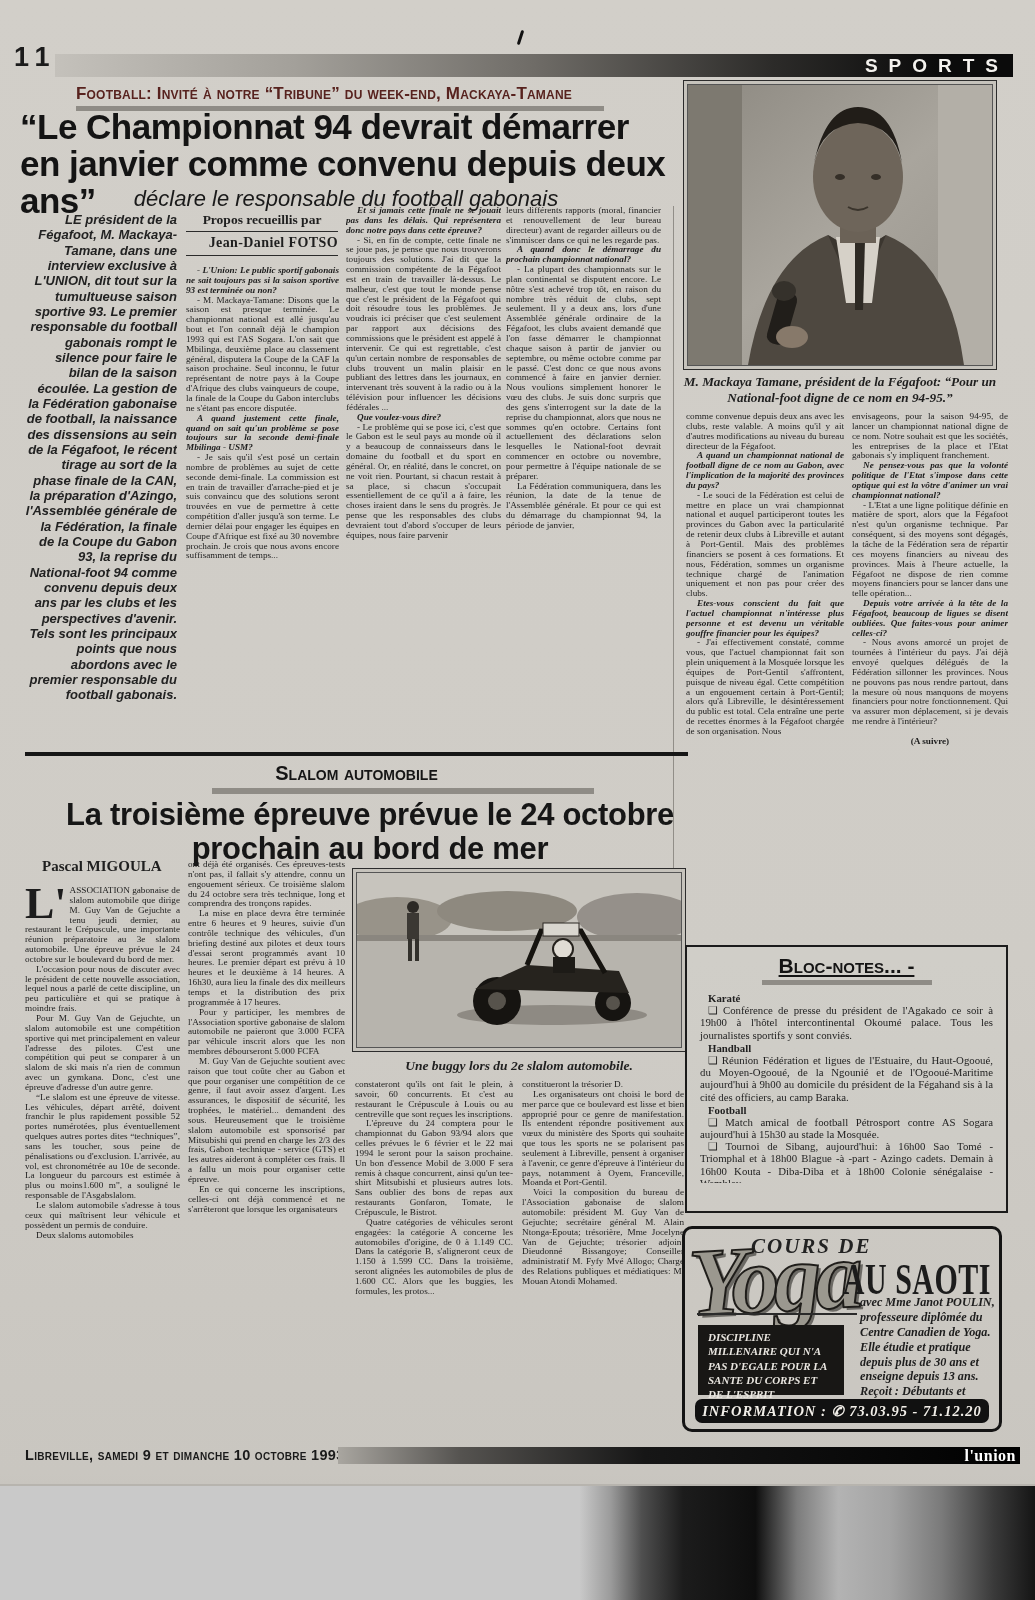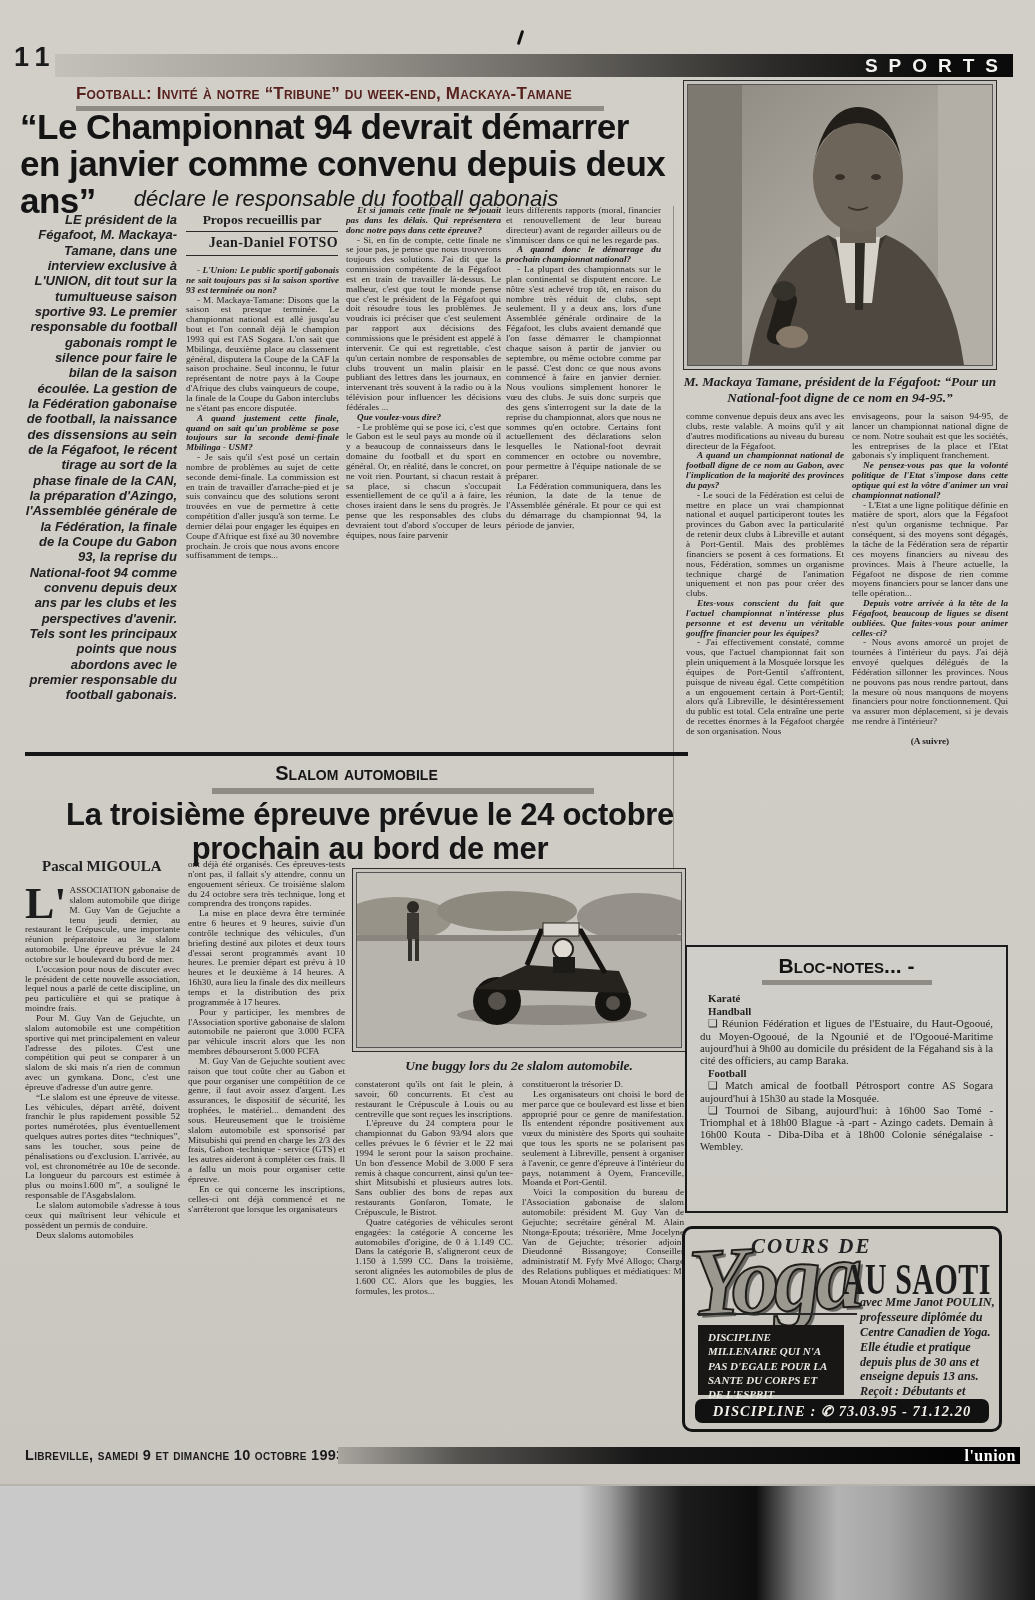--- a/index.html
+++ b/index.html
@@ -68,21 +68,21 @@
   #slalombyline{left:42px;top:858px;font-weight:bold;font-size:15px;}
   #scol1{left:25px;top:886px;width:155px;height:522px;}
   #scol2{left:188px;top:860px;width:157px;height:548px;}
   #scol3{left:355px;top:1080px;width:158px;height:334px;}
   #scol4{left:522px;top:1080px;width:162px;height:340px;}
 
   
   #blocnotes{left:685px;top:945px;width:323px;height:268px;border:2px solid #1b1b1b;
              box-sizing:border-box;background:rgba(255,255,255,0.04);}
   .bn-title{text-align:center;margin-top:7px;font-family:"Liberation Sans",sans-serif;font-weight:bold;
-            font-variant:small-caps;font-size:21px;color:#141414;}
+            font-variant:small-caps;font-size:21px;color:#141414;text-decoration:underline;}
   .bn-bar{width:170px;height:5px;background:#8f8c86;margin:2px auto 6px auto;}
   .bn-body{padding:0 13px;font-size:10.8px;line-height:1.13;text-align:justify;overflow:hidden;height:192px;}
   .note-h{margin:1px 0 0 0;font-weight:bold;text-indent:8px;}
   .note-i{margin:0;text-indent:8px;}
 
   
   #yoga{left:682px;top:1226px;width:320px;height:206px;border:3px solid #141414;border-radius:10px;
         box-sizing:border-box;}
   .y-header{position:absolute;left:66px;top:5px;font-style:italic;font-weight:bold;font-size:21px;
             letter-spacing:2px;color:#222;}
@@ -262,36 +262,37 @@
       <p class="para cont">constitueront la trésorier D.</p>
       <p class="para ">Les organisateurs ont choisi le bord de mer parce que ce boulevard est lisse et bien approprié pour ce genre de manifestation. Ils entendent répondre positivement aux vœux du ministère des Sports qui souhaite que tous les sports ne se polarisent pas seulement à Libreville, pensent à organiser à l'avenir, ce genre d'épreuve à l'intérieur du pays, notamment à Oyem, Franceville, Moanda et Port-Gentil.</p>
       <p class="para ">Voici la composition du bureau de l'Association gabonaise de slalom automobile: président M. Guy Van de Gejuchte; secrétaire général M. Alain Ntonga-Epouta; trésorière, Mme Jocelyne Van de Gejuchte; trésorier adjoint Dieudonné Bissangoye; Conseiller administratif M. Fyfy Mvé Allogo; Chargé des Relations publiques et médiatiques: M. Mouan Atondi Mohamed.</p>
     </div>
 
   <div class="abs" id="blocnotes">
     <div class="bn-title">Bloc-notes... -</div>
     <div class="bn-bar"></div>
     <div class="bn-body">
         <p class="note-h">Karaté</p>
+        <p class="note-i">❑ Conférence de presse du président de l'Agakado ce soir à 19h00 à l'hôtel intercontinental Okoumé palace. Tous les journalistes sportifs y sont conviés.</p>
         <p class="note-h">Handball</p>
         <p class="note-i">❑ Réunion Fédération et ligues de l'Estuaire, du Haut-Ogooué, du Moyen-Ogooué, de la Ngounié et de l'Ogooué-Maritime aujourd'hui à 9h00 au domicile du président de la Fégahand sis à la cité des officiers, au camp Baraka.</p>
         <p class="note-h">Football</p>
         <p class="note-i">❑ Match amical de football Pétrosport contre AS Sogara aujourd'hui à 15h30 au stade la Mosquée.</p>
         <p class="note-i">❑ Tournoi de Sibang, aujourd'hui: à 16h00 Sao Tomé - Triomphal et à 18h00 Blague -à -part - Azingo cadets. Demain à 16h00 Kouta - Diba-Diba et à 18h00 Colonie sénégalaise - Wembley.</p>
       </div>
   </div>
 
   <div class="abs" id="yoga">
     <div class="y-header">COURS DE</div>
     <div class="y-word">Yoga</div>
     <div class="y-loc">AU SAOTI</div>
     <div class="y-rule"></div>
     <div class="y-box">DISCIPLINE MILLENAIRE QUI N'A PAS D'EGALE POUR LA SANTE DU CORPS ET DE L'ESPRIT</div>
     <div class="y-desc">avec Mme Janot POULIN, professeure diplômée du Centre Canadien de Yoga. Elle étudie et pratique depuis plus de 30 ans et enseigne depuis 13 ans. Reçoit : Débutants et Initiés.</div>
-    <div class="y-info">DISCIPLINE : ✆ 73.03.95 - 71.12.20</div>
+    <div class="y-info">INFORMATION : ✆ 73.03.95 - 71.12.20</div>
   </div>
 
   <div class="abs" id="footerdate">Libreville, samedi 9 et dimanche 10 octobre 1993</div>
   <div class="abs" id="footerbar">
     <span>l'union</span>
   </div>
 
 </div>
 
 </body></html>

